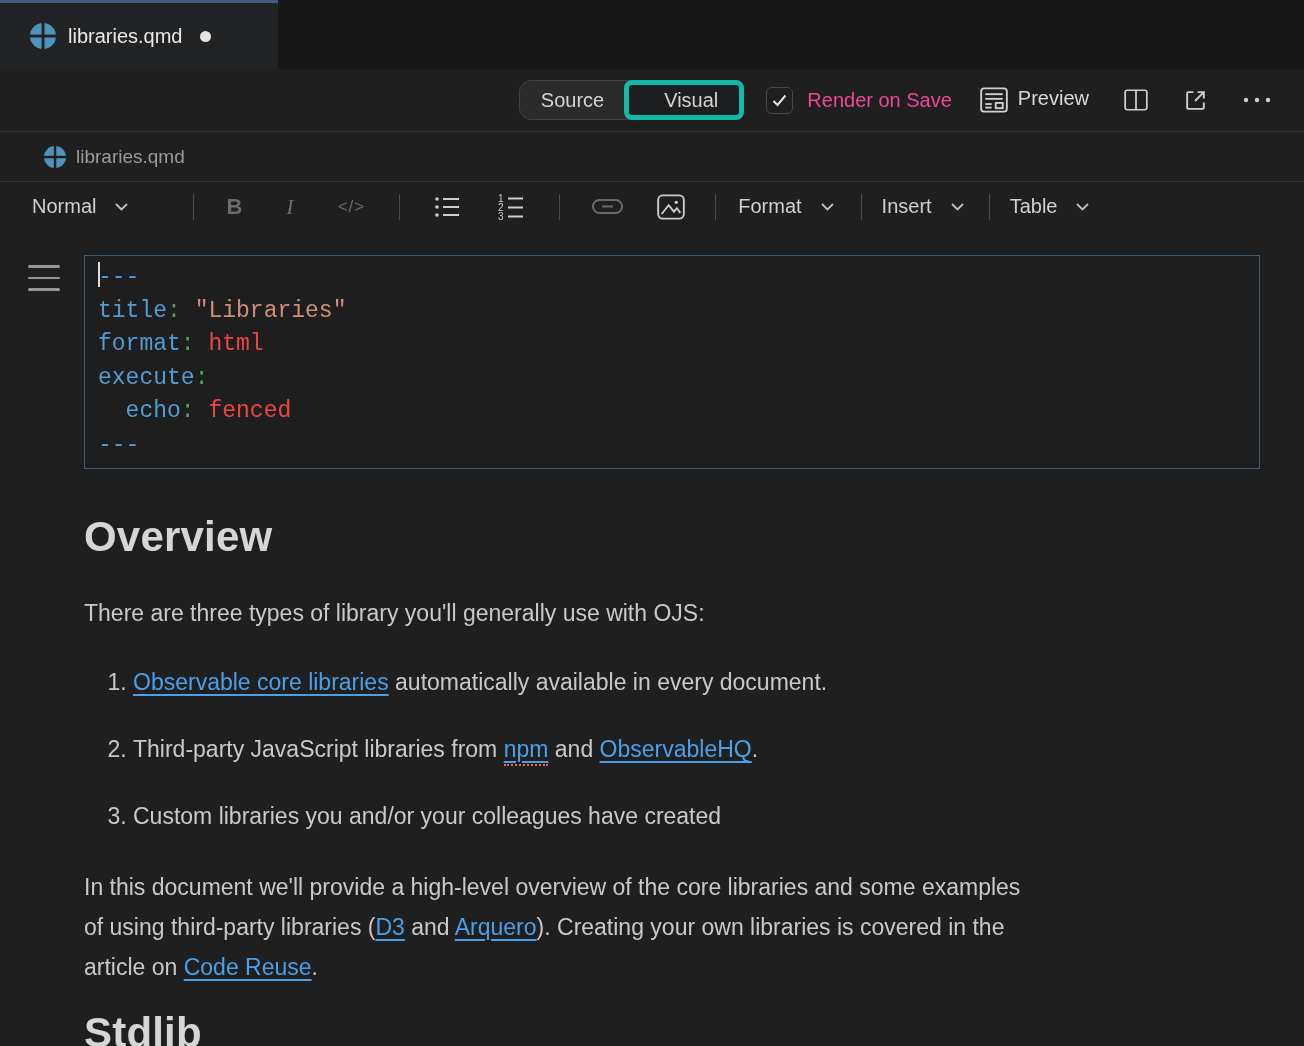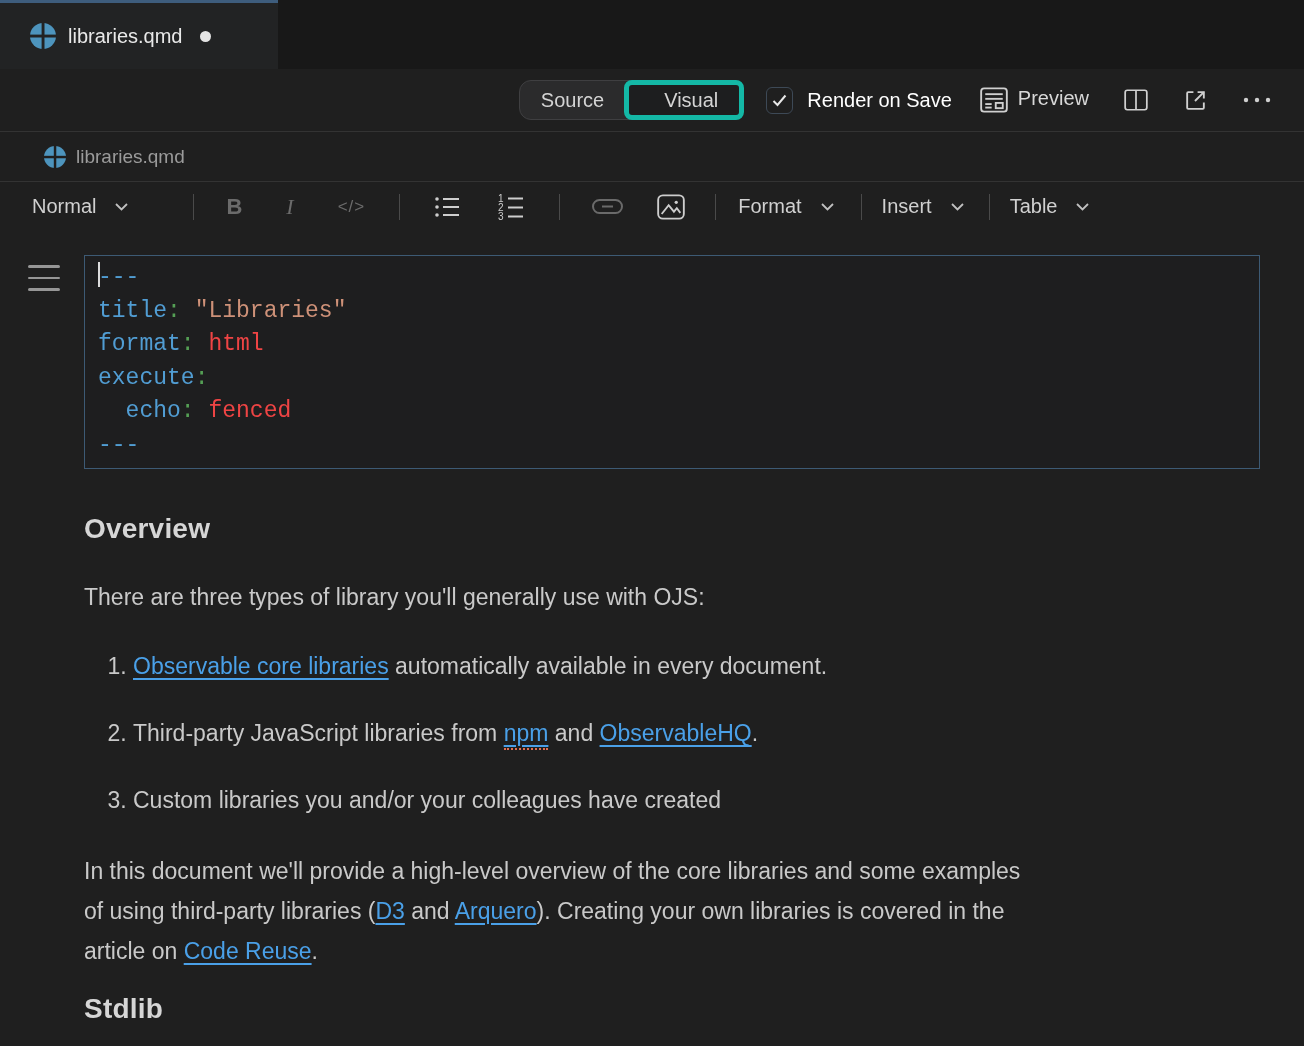--- a/index.html
+++ b/index.html
@@ -29,21 +29,21 @@
   .mode-btn {
     border:none; background:transparent; color:#d4d4d4; font-size:20px;
     padding:0 21px; font-family:inherit; cursor:pointer; border-radius:8px;
   }
   .mode-btn.active { background:#1d1e1f; border:5px solid #14b8a6; margin:-1px;padding-left:35px; }
   .render-save { display:flex; align-items:center; margin-left:22px; cursor:pointer; }
   .checkbox {
     width:27px; height:27px; border:1.5px solid #3d4956; border-radius:6px;
     background:#1f1f1f; display:flex; align-items:center; justify-content:center;
   }
-  .render-save-label { color:#ffffff; font-size:20px; margin-left:14px; }
+  .render-save-label { color:#ec4899; font-size:20px; margin-left:14px; }
   .icon-btn {
     background:none; border:none; display:flex; align-items:flex-start; cursor:pointer;
     color:#d8d8d8; font-family:inherit;
   }
   .preview-btn { margin-left:28px; }
   .preview-label { font-size:20px; margin-left:10px; color:#d8d8d8; }
   .ml { margin-left:34px; }
   
   .crumb-row {
     height:50px; border-top:1px solid #333333; display:flex; align-items:center;
@@ -70,21 +70,21 @@
   .yaml-block {
     width:1176px; border:1px solid #3d5a74; background:#1e1e1f;
     padding:5px 13px 6px; font-family:"Liberation Mono", monospace;
     font-size:23px; line-height:33.5px;
   }
   .code-line { white-space:pre; }
   .y-key { color:#519dd3; } .y-colon { color:#55a055; }
   .y-str { color:#ce9178; } .y-plain { color:#ef4444; }
   .cursor { display:inline-block; width:2px; height:25px; background:#dcdcdc;
             vertical-align:-4px; margin-right:-2px; }
-  .doc-h2 { font-size:28px; font-weight:700; color:#d6d6d6; margin-top:44px; letter-spacing:.2px; }
+  .doc-h2 { font-size:42px; font-weight:700; color:#d6d6d6; margin-top:44px; letter-spacing:.2px; }
   .doc-h2.stdlib { margin-top:22px; }
   .intro { font-size:23px; color:#c9c9c9; margin-top:36px; line-height:33px; }
   ol.doc-list { margin-top:36px; padding-left:49px; color:#c9c9c9; font-size:23px; }
   ol.doc-list li { margin-bottom:34px; line-height:33px; }
   .closing { font-size:23px; color:#c9c9c9; line-height:40px; width:1160px; }
   a.doc-link { color:#4aa0e8; text-decoration:underline; text-decoration-thickness:1.5px;
                text-underline-offset:4px; cursor:pointer; }
   .misspelled { border-bottom:2px dotted #e26e52; padding-bottom:2px; }
 </style>
 </head>

